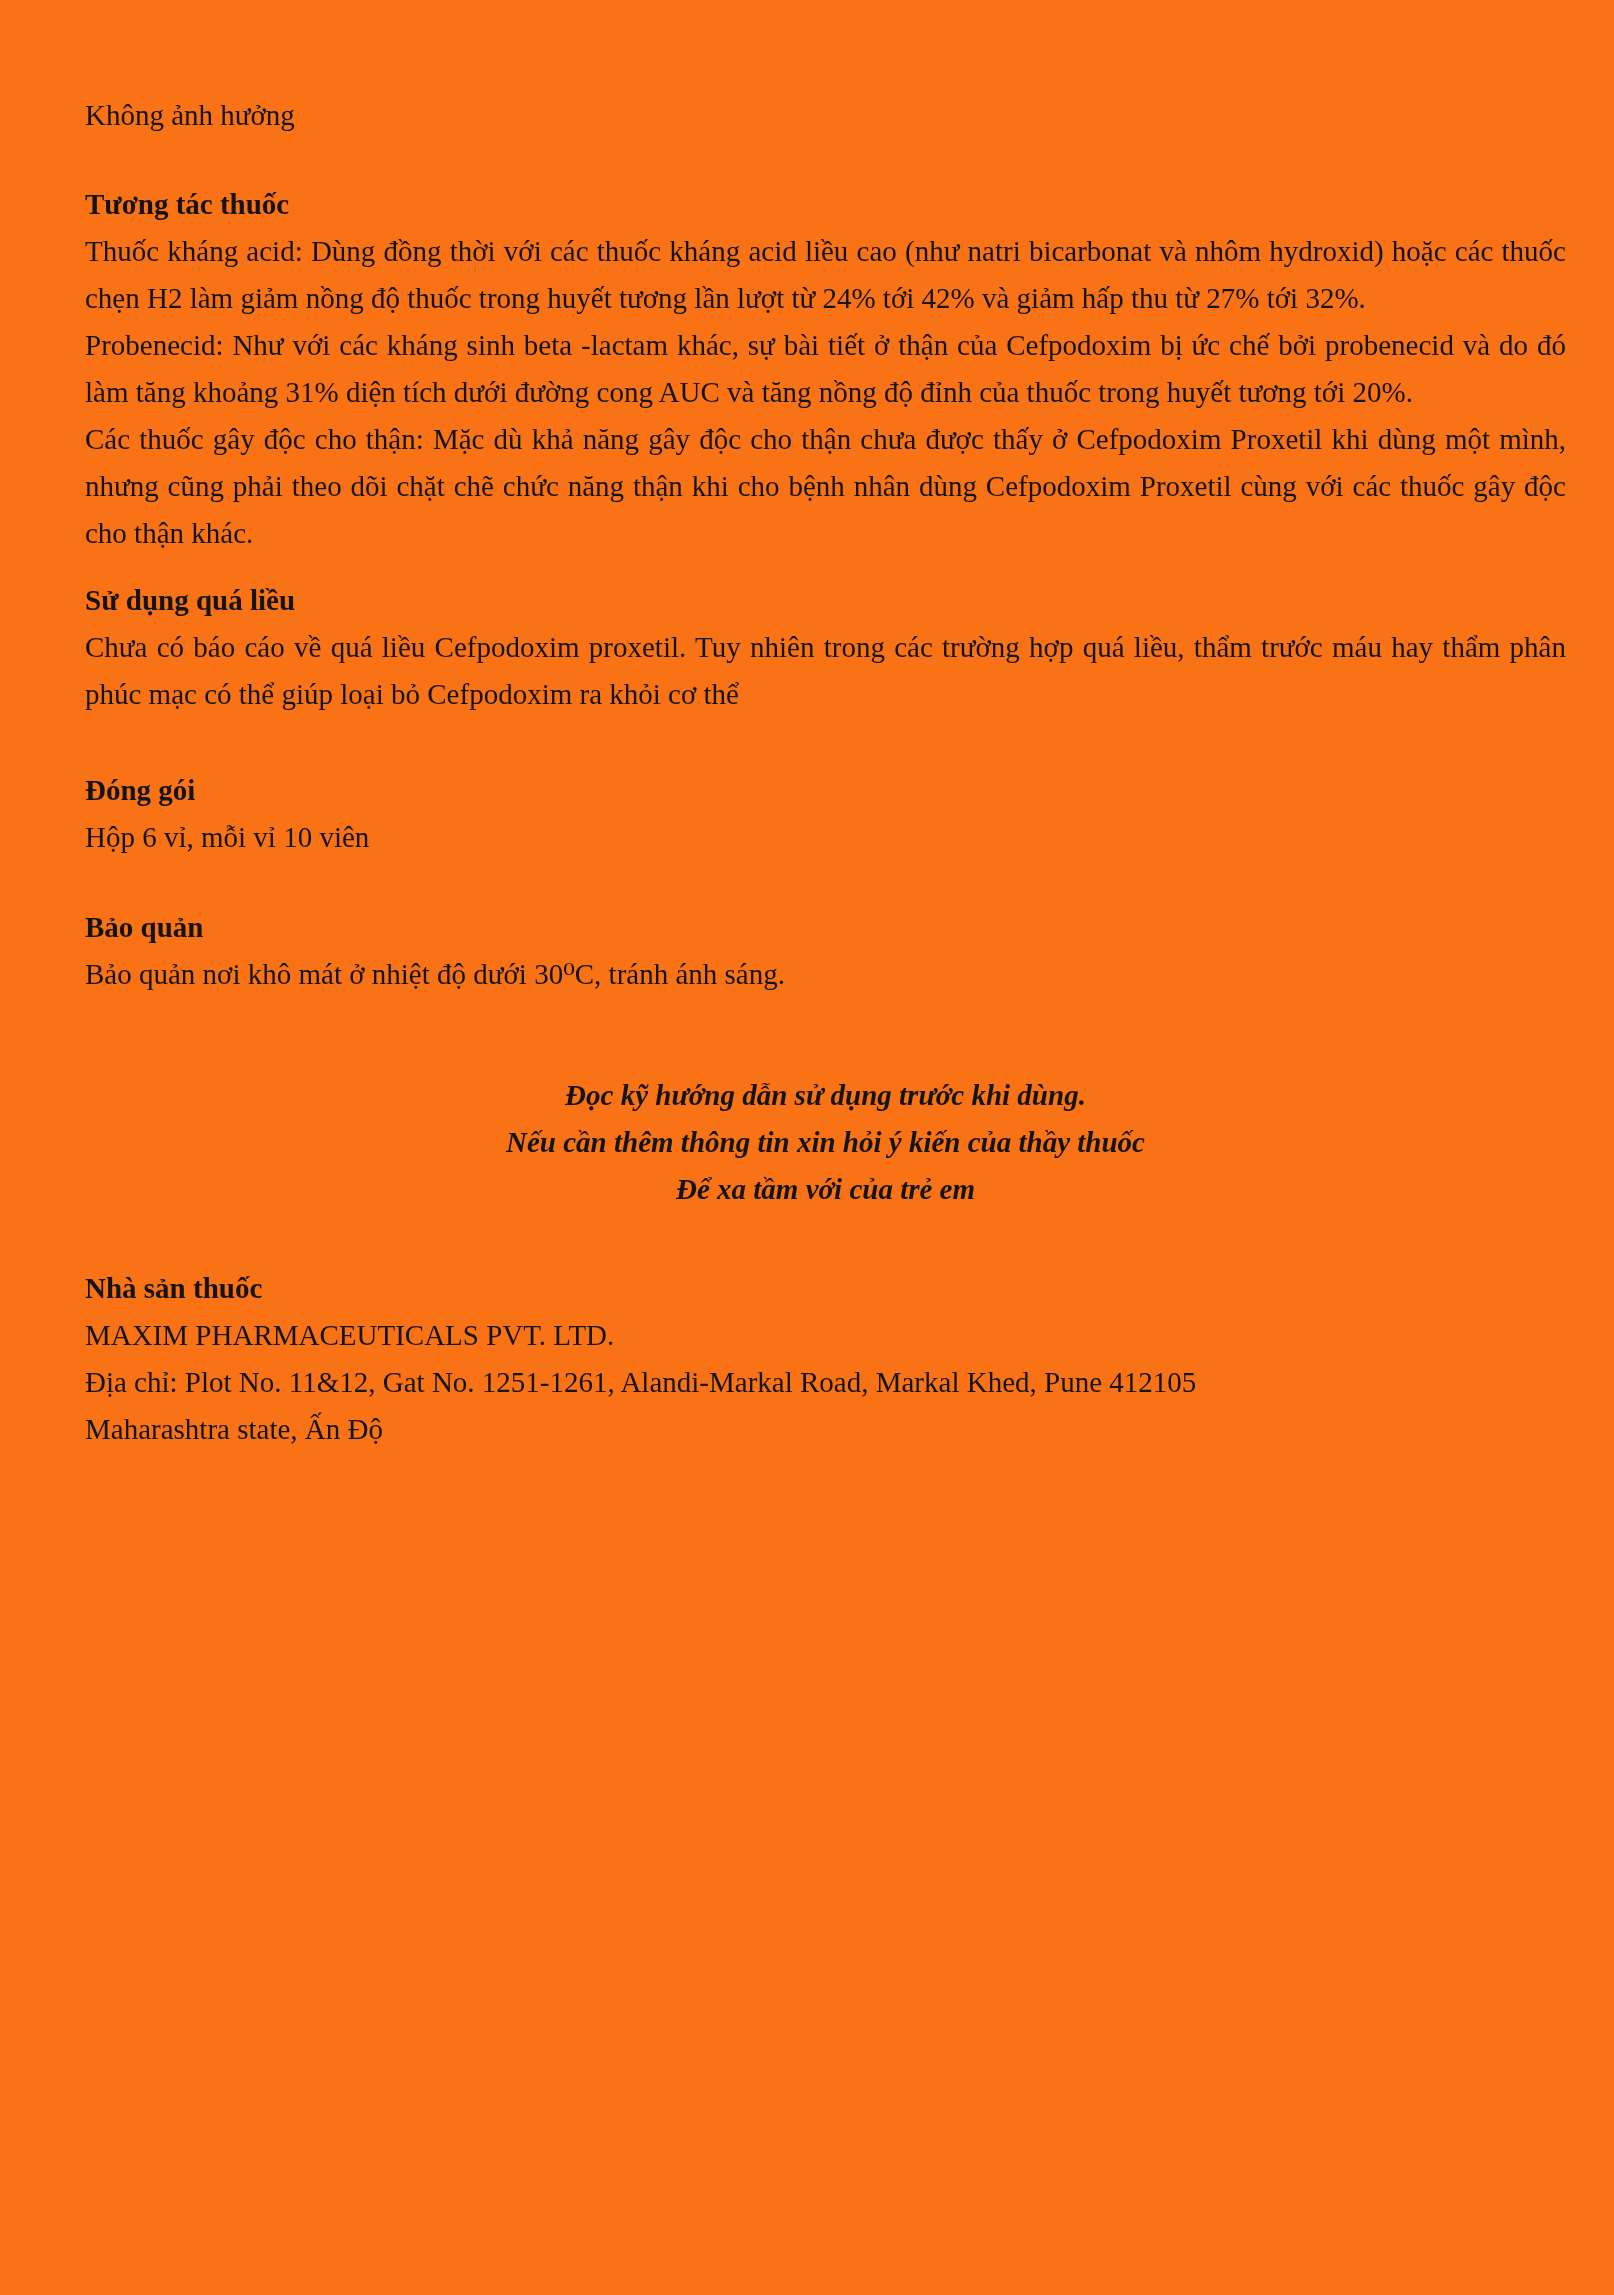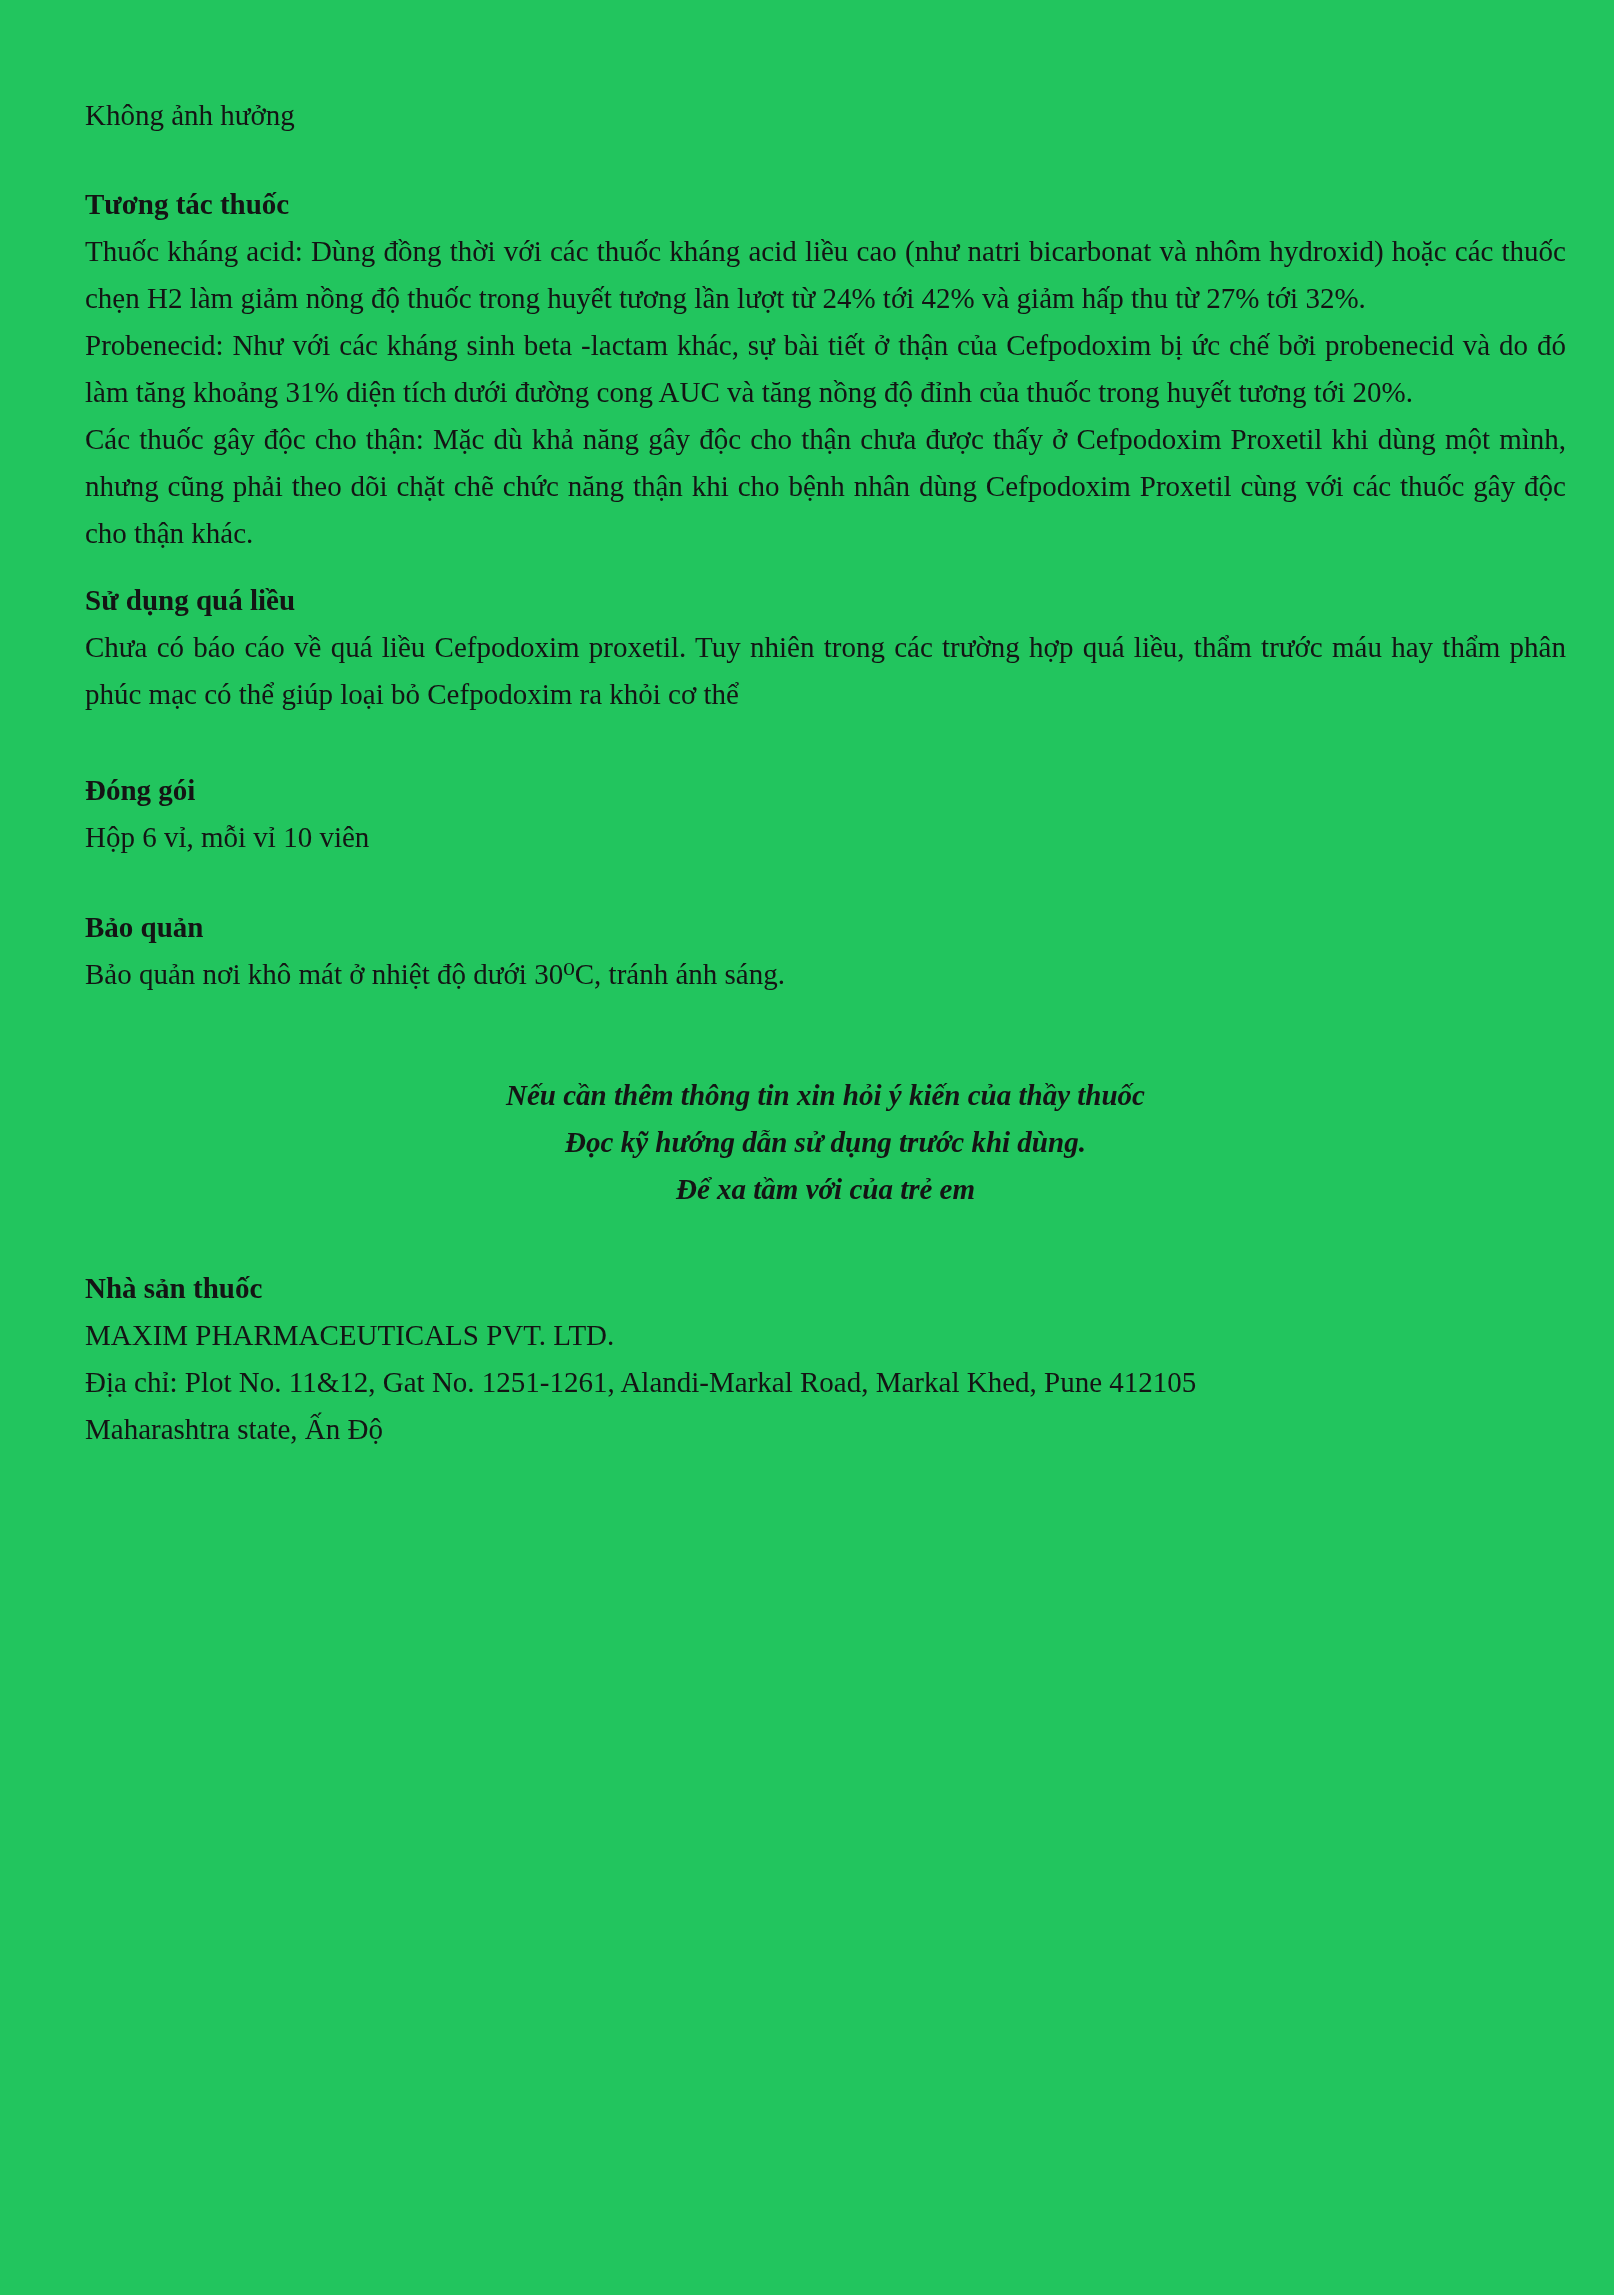--- a/index.html
+++ b/index.html
@@ -13,21 +13,21 @@
     overflow: hidden;
     font-family: "Liberation Serif", "DejaVu Serif", serif;
     color: #141414;
     -webkit-font-smoothing: antialiased;
   }
   .page {
     box-sizing: border-box;
     width: 1615px;
     height: 2295px;
     padding: 92px 49px 0 85px;
-    background: #22c55e;
+    background: #f97316;
   }
   .line, .para, .heading {
     font-size: 29px;
     line-height: 47px;
     margin: 0;
   }
   .para {
     text-align: justify;
   }
   .heading {
@@ -76,22 +76,22 @@
     <p class="line">Hộp 6 vỉ, mỗi vỉ 10 viên</p>
   </div>
 
 
   <div class="section sec-storage">
     <p class="heading">Bảo quản</p>
     <p class="line">Bảo quản nơi khô mát ở nhiệt độ dưới 30⁰C, tránh ánh sáng.</p>
   </div>
 
   <div class="section sec-advisory">
+    <p class="line advisory-line">Đọc kỹ hướng dẫn sử dụng trước khi dùng.</p>
     <p class="line advisory-line">Nếu cần thêm thông tin xin hỏi ý kiến của thầy thuốc</p>
-    <p class="line advisory-line">Đọc kỹ hướng dẫn sử dụng trước khi dùng.</p>
     <p class="line advisory-line">Để xa tầm với của trẻ em</p>
   </div>
 
   <div class="section sec-manufacturer">
     <p class="heading">Nhà sản thuốc</p>
     <p class="line">MAXIM PHARMACEUTICALS PVT. LTD.</p>
     <p class="line">Địa chỉ: Plot No. 11&amp;12, Gat No. 1251-1261, Alandi-Markal Road, Markal Khed, Pune 412105</p>
     <p class="line">Maharashtra state, Ấn Độ</p>
   </div>
 

